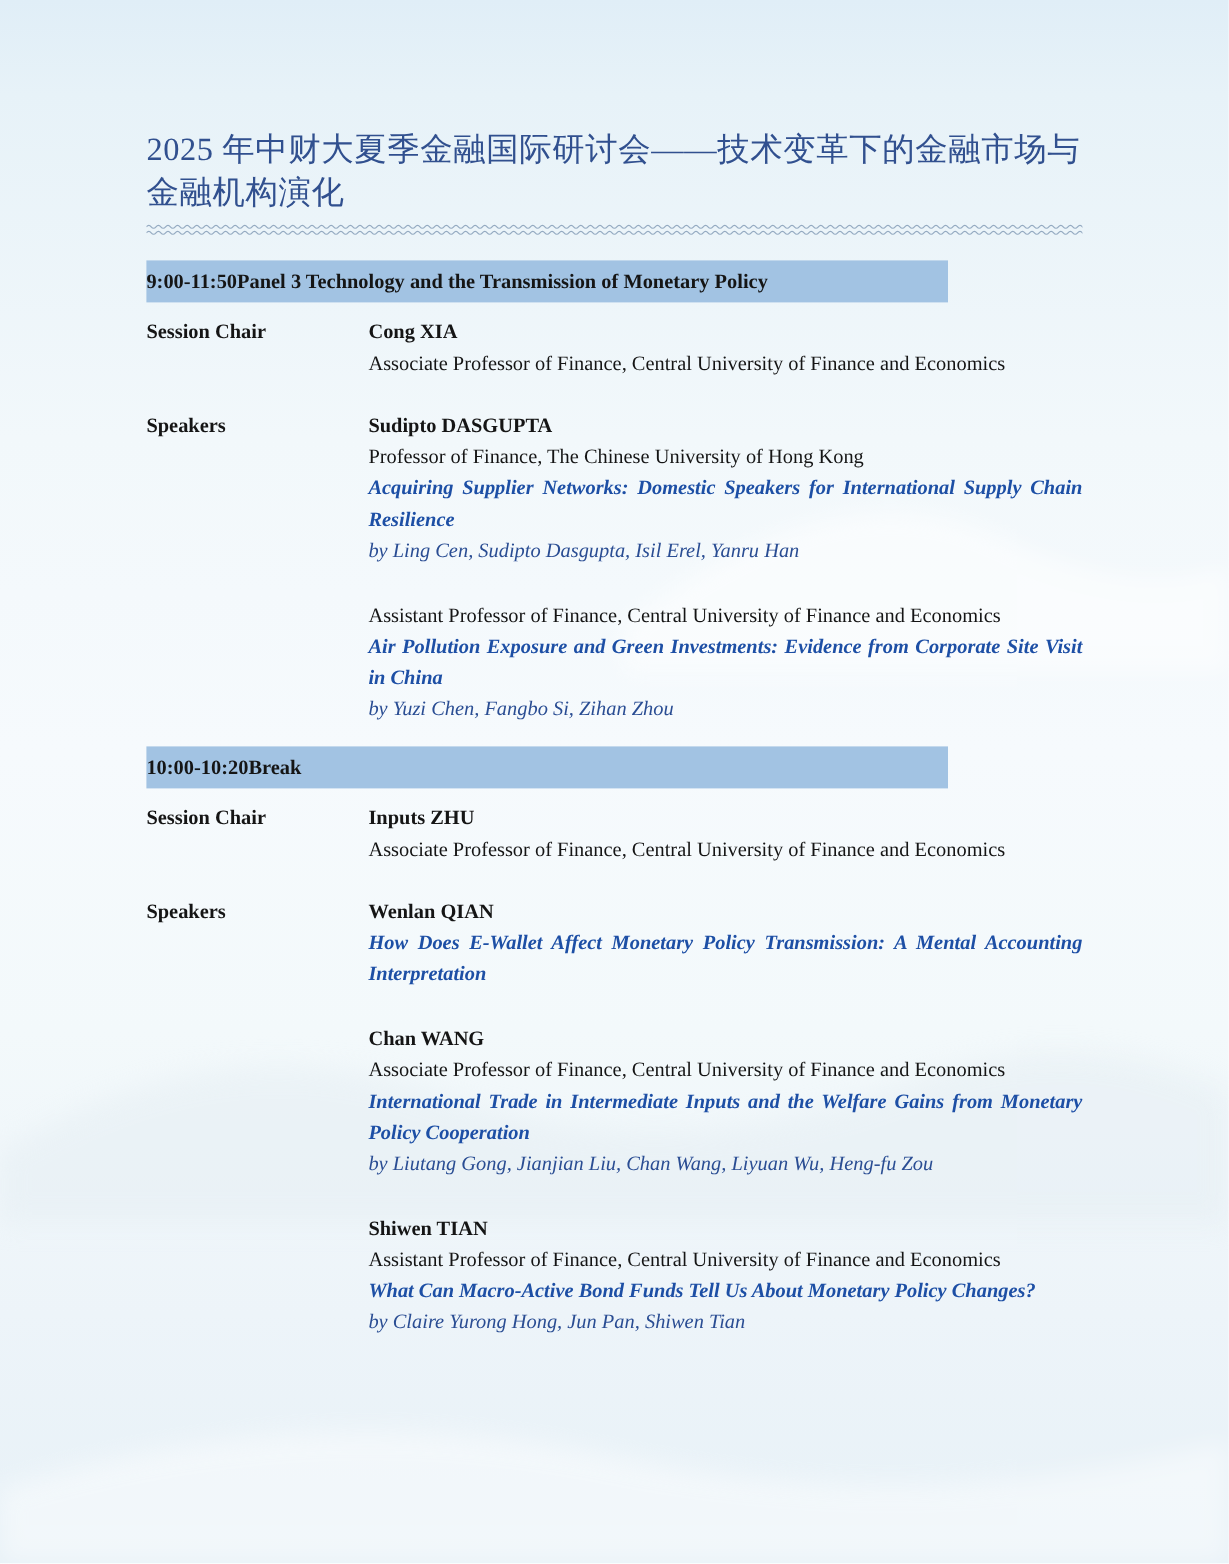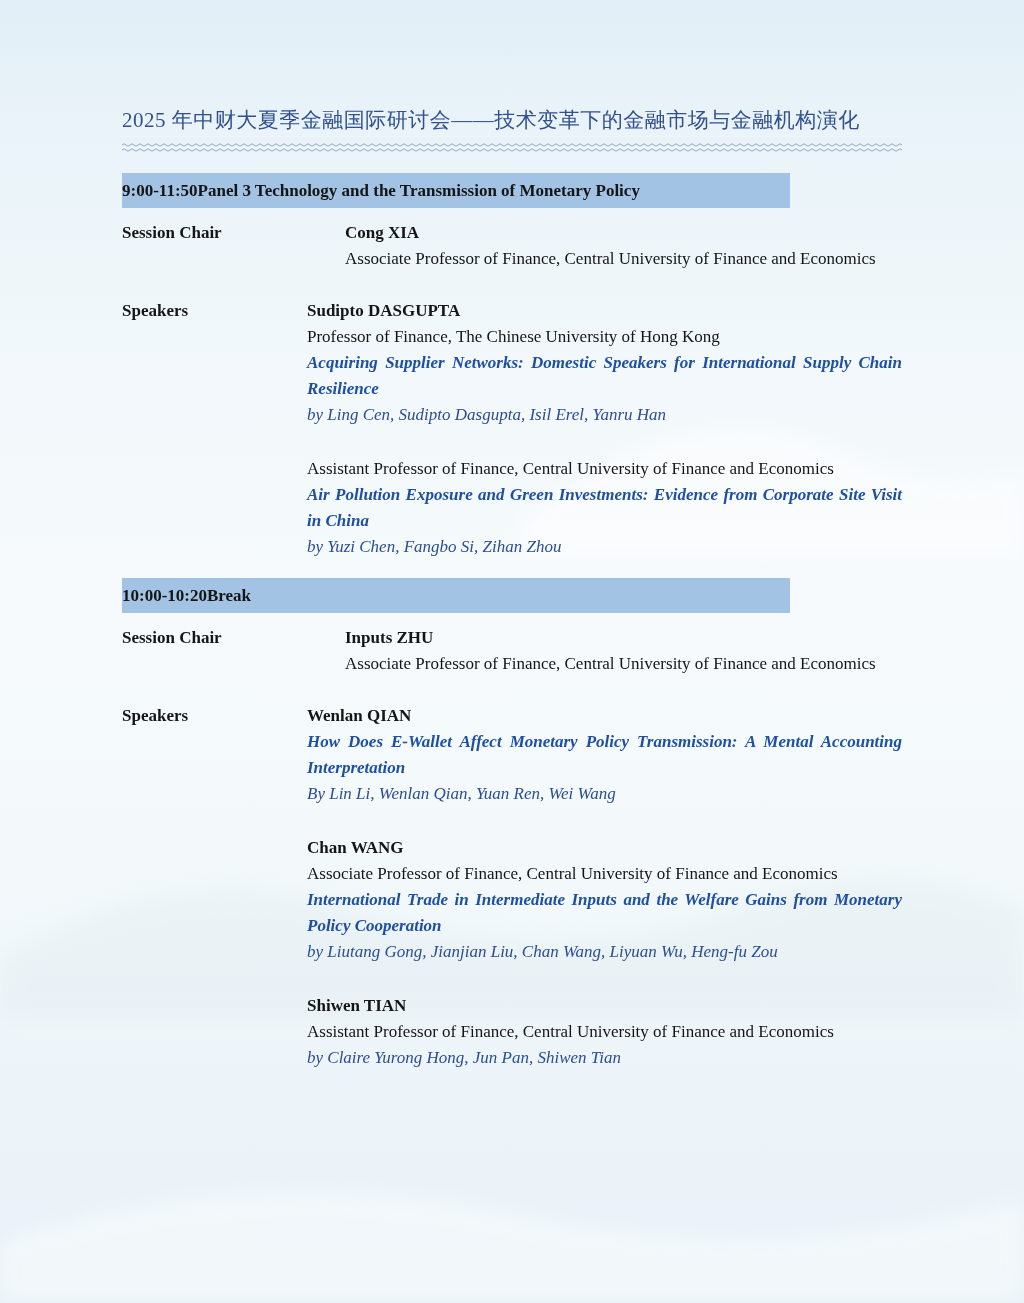--- a/index.html
+++ b/index.html
@@ -20,21 +20,21 @@
 
   .content {
     position: relative;
     z-index: 1;
     margin-left: 122px;
     width: 780px;
   }
 
   .doc-title {
     padding-top: 106px;
-    font-size: 21px;
+    font-size: 27px;
     font-weight: normal;
     letter-spacing: 0.5px;
     color: #31508f;
   }
 
   .title-underline { display: block; margin-top: 7px; }
 
   .row { display: flex; align-items: flex-start; }
   .row .label-col { width: 185px; flex: 0 0 185px; }
   .row .content-col { width: 595px; flex: 0 0 595px; }
@@ -47,21 +47,21 @@
   .time-bar {
     margin-top: 18px;
     width: 668px;
     min-height: 35px;
     background: #a2c3e3;
     display: flex;
     align-items: center;
   }
   .time-bar .label-col, .time-bar .content-col { padding: 4px 0; }
 
-  .chair-row { margin-top: 12px; gap: 38px; }
+  .chair-row { margin-top: 12px; }
   .speakers-row { margin-top: 26px; }
 
   .speaker-block { margin-bottom: 28px; }
   .speaker-block:last-child { margin-bottom: 0; }
 
   .paper-title {
     font-weight: bold;
     font-style: italic;
     color: #1d4fa5;
     text-align: justify;
@@ -137,33 +137,33 @@
       </div>
     </div>
 
     <div class="row speakers-row">
       <div class="label-col body-text bold">Speakers</div>
       <div class="content-col body-text">
 
         <div class="speaker-block">
           <div class="bold">Wenlan QIAN</div>
           <div class="paper-title">How Does E-Wallet Affect Monetary Policy Transmission: A Mental Accounting Interpretation</div>
-          <div class="authors-line">By Lin Li, Wenlan Qian, Yuan Ren, Wei Wang</div>
         </div>
 
         <div class="speaker-block">
           <div class="bold">Chan WANG</div>
           <div>Associate Professor of Finance, Central University of Finance and Economics</div>
           <div class="paper-title">International Trade in Intermediate Inputs and the Welfare Gains from Monetary Policy Cooperation</div>
           <div class="authors-line">by Liutang Gong, Jianjian Liu, Chan Wang, Liyuan Wu, Heng-fu Zou</div>
         </div>
 
         <div class="speaker-block">
           <div class="bold">Shiwen TIAN</div>
           <div>Assistant Professor of Finance, Central University of Finance and Economics</div>
+          <div class="paper-title">What Can Macro-Active Bond Funds Tell Us About Monetary Policy Changes?</div>
           <div class="authors-line">by Claire Yurong Hong, Jun Pan, Shiwen Tian</div>
         </div>
 
       </div>
     </div>
 
   </div>
 </div>
 
 </body></html>

